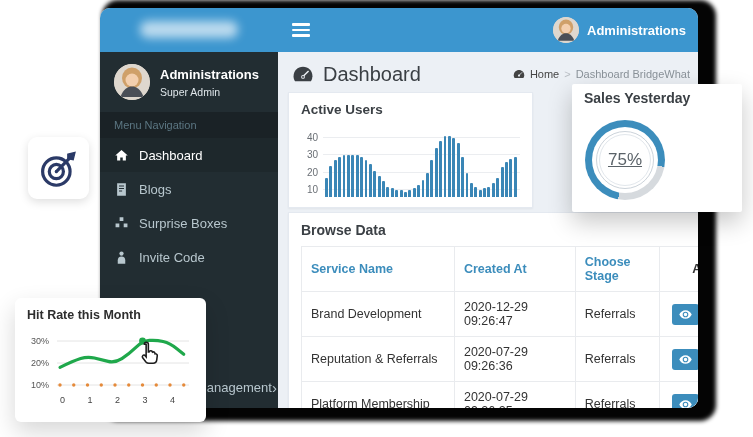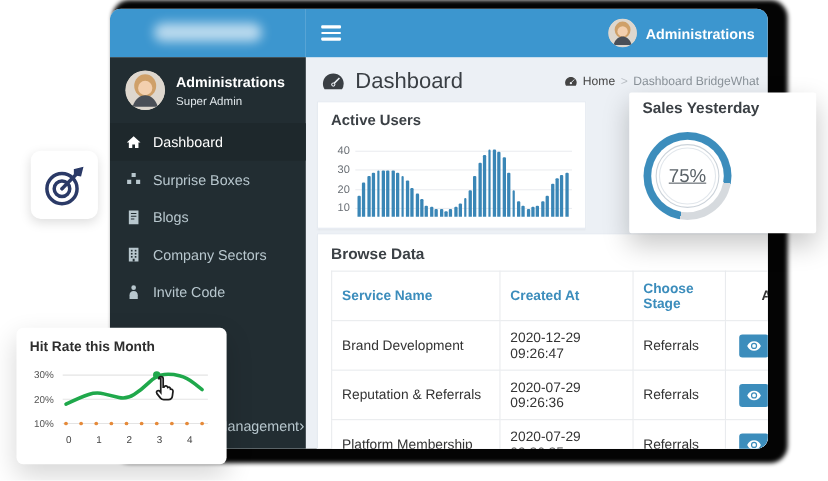--- a/index.html
+++ b/index.html
@@ -157,54 +157,40 @@
               <ellipse cx="18" cy="14" rx="10" ry="10.5" fill="#cfa069"></ellipse>
               <circle cx="18" cy="16" r="6.5" fill="#f3cfae"></circle>
               <path d="M6.5 33c2.5-8 7.5-10.5 11.5-10.5S27 25 29.5 33z" fill="#4a4f57"></path>
             </svg>
         </span>
         <div>
           <div class="uname">Administrations</div>
           <div class="urole">Super Admin</div>
         </div>
       </div>
+      <div class="menu-header">Menu Navigation</div>
       <ul class="menu">
         <li class="menu-item active">
           <svg viewBox="0 0 24 24">
               <path d="M12 3 2 12h3v8h5v-5h4v5h5v-8h3z"></path>
             </svg>
           <span>Dashboard</span>
-        </li>
-        <li class="menu-item">
-          <svg viewBox="0 0 24 24">
-              <path d="M9 2h6v6H9zM2.5 12h6v6h-6zm13 0h6v6h-6z"></path>
-            </svg>
-          <span>Surprise Boxes</span>
         </li>
         <li class="menu-item">
           <svg viewBox="0 0 24 24">
               <path d="M5 2h14v20H5z"></path>
               <path d="M8 6.5h8M8 10.5h8M8 14.5h5" stroke="#222d32" stroke-width="1.7" fill="none"></path>
             </svg>
           <span>Blogs</span>
         </li>
         <li class="menu-item">
           <svg viewBox="0 0 24 24">
-              <path d="M5 2h14v20H5z"></path>
-              <g fill="#222d32">
-                <rect x="8" y="5" width="2.4" height="2.4"></rect>
-                <rect x="13.6" y="5" width="2.4" height="2.4"></rect>
-                <rect x="8" y="9.5" width="2.4" height="2.4"></rect>
-                <rect x="13.6" y="9.5" width="2.4" height="2.4"></rect>
-                <rect x="8" y="14" width="2.4" height="2.4"></rect>
-                <rect x="13.6" y="14" width="2.4" height="2.4"></rect>
-                <rect x="10.6" y="18" width="2.8" height="4"></rect>
-              </g>
-            </svg>
-          <span>Company Sectors</span>
+              <path d="M9 2h6v6H9zM2.5 12h6v6h-6zm13 0h6v6h-6z"></path>
+            </svg>
+          <span>Surprise Boxes</span>
         </li>
         <li class="menu-item">
           <svg viewBox="0 0 24 24">
               <circle cx="12" cy="5.6" r="3.4"></circle>
               <path d="M12 10.5c-4 0-6 2.6-6 6V22h12v-5.5c0-3.4-2-6-6-6z"></path>
             </svg>
           <span>Invite Code</span>
         </li>
       </ul>
       <div class="menu-bottom">

